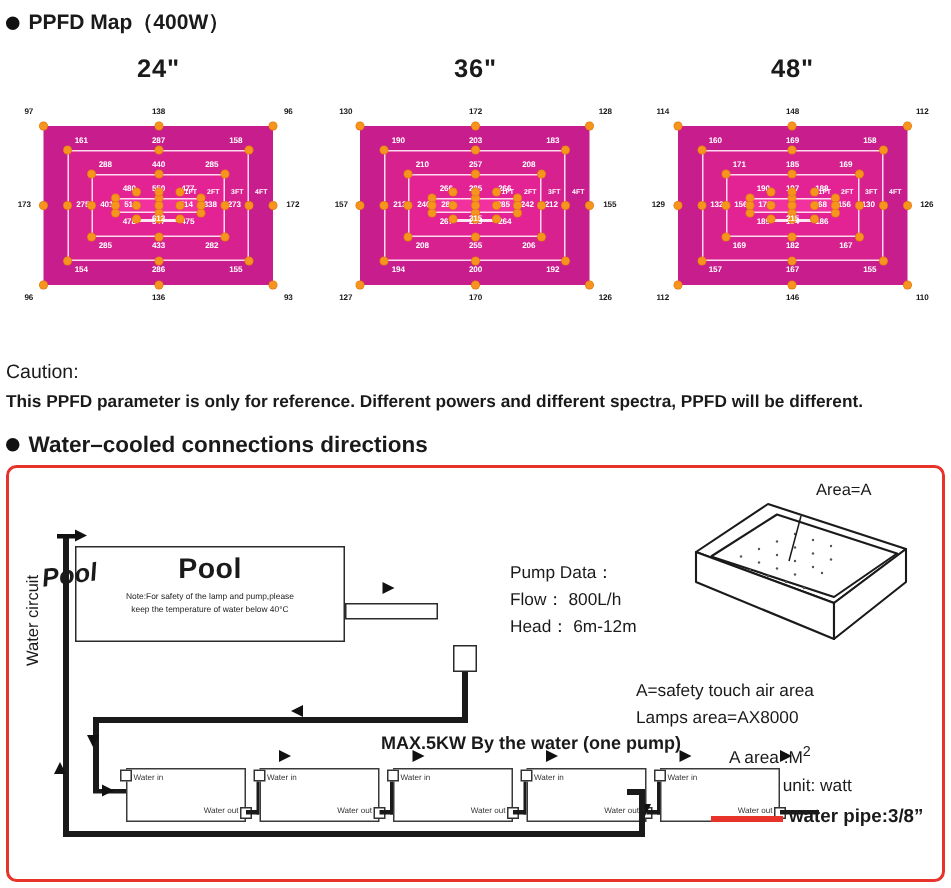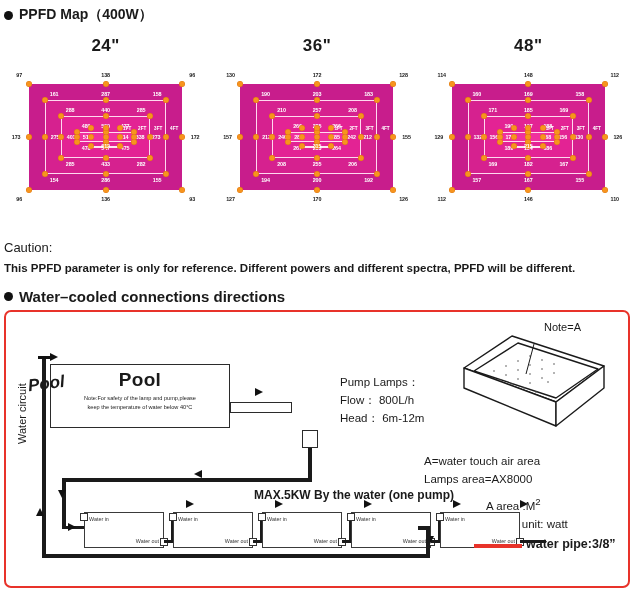--- a/index.html
+++ b/index.html
@@ -443,21 +443,21 @@
   <div class="arrow ar-left" style="left:188px;top:158px;"></div>
   <div class="arrow ar-down" style="left:52px;top:178px;"></div>
   <div class="arrow ar-up" style="left:30px;top:196px;"></div>
 
   <div class="pipe" style="left:56px;top:214px;width:22px;height:3px;"></div>
   <div class="arrow ar-right" style="left:62px;top:211px;"></div>
 
   <div id="water-circuit-text">Water circuit</div>
 
   <div id="pumpdata">
-    <div>Pump Lamps：</div>
+    <div>Pump Data：</div>
     <div>Flow： 800L/h</div>
     <div>Head： 6m-12m</div>
   </div>
 
   <div id="maxkw">MAX.5KW By the water (one pump)</div>
 
   <svg id="pool3d" viewBox="0 0 160 110">
     <g fill="none" stroke="#1a1a1a" stroke-width="1.4" stroke-linejoin="round">
       <polygon points="8,40 56,8 148,38 100,74" fill="#ffffff"></polygon>
       <polygon points="8,40 8,60 100,98 100,74" fill="#ffffff"></polygon>
@@ -482,24 +482,24 @@
         <circle cx="98" cy="36" r="0.8"></circle>
       <circle cx="44" cy="52" r="0.8"></circle>
         <circle cx="56" cy="56" r="0.8"></circle>
         <circle cx="68" cy="60" r="0.8"></circle>
       <circle cx="80" cy="64" r="0.8"></circle>
         <circle cx="92" cy="54" r="0.8"></circle>
     </g>
     <line x1="78" y1="16" x2="70" y2="46" stroke="#1a1a1a" stroke-width="1"></line>
   </svg>
   <div id="pool3d-text">Pool</div>
-  <div id="area-a">Note=A</div>
+  <div id="area-a">Area=A</div>
 
   <div id="right-notes">
-    <div>A=water touch air area</div>
+    <div>A=safety touch air area</div>
     <div>Lamps area=AX8000</div>
   </div>
   <div id="unit-notes">
     <div><span>A area :M</span><sup>2</sup></div>
     <div>Power unit: watt</div>
   </div>
 
   <div id="lamp-chain">
       <div class="lamp" style="left: 78px; top: 200px;">
         <div class="win">Water in</div>

